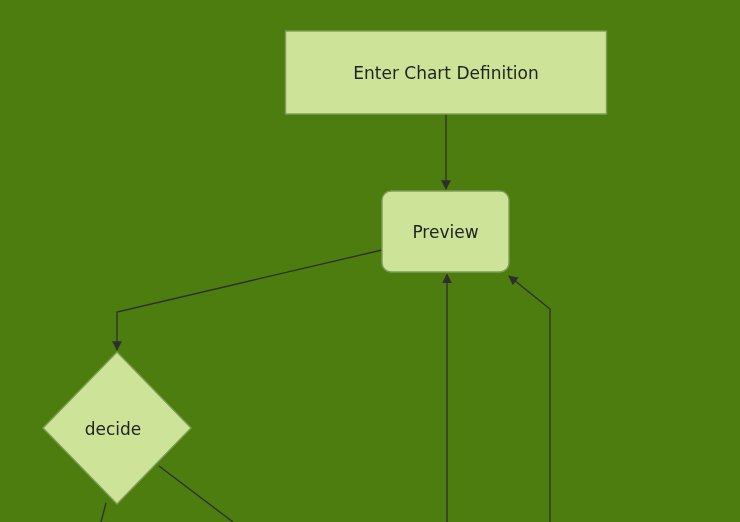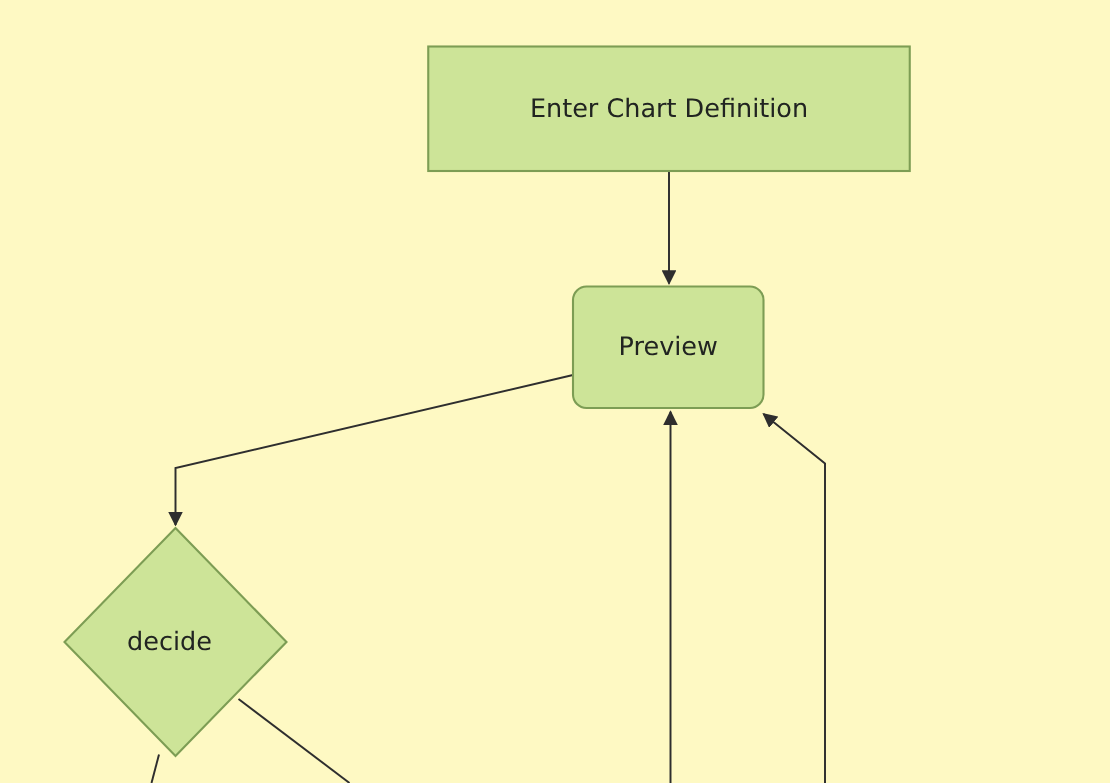--- a/index.html
+++ b/index.html
@@ -1,20 +1,20 @@
 <!DOCTYPE html>
 <html><head>
 <meta charset="utf-8">
 <style>
   html, body { margin: 0; padding: 0; background: #ffffff; }
   .canvas {
     position: relative;
     width: 740px;
     height: 522px;
-    background: #fef9c3;
+    background: #4d7c0f;
     overflow: hidden;
     font-family: "DejaVu Sans", "Liberation Sans", sans-serif;
   }
   svg { display: block; }
   .edge {
     fill: none;
     stroke-width: 1.3px;
   }
   .node-shape {
     stroke-width: 1.4px;

